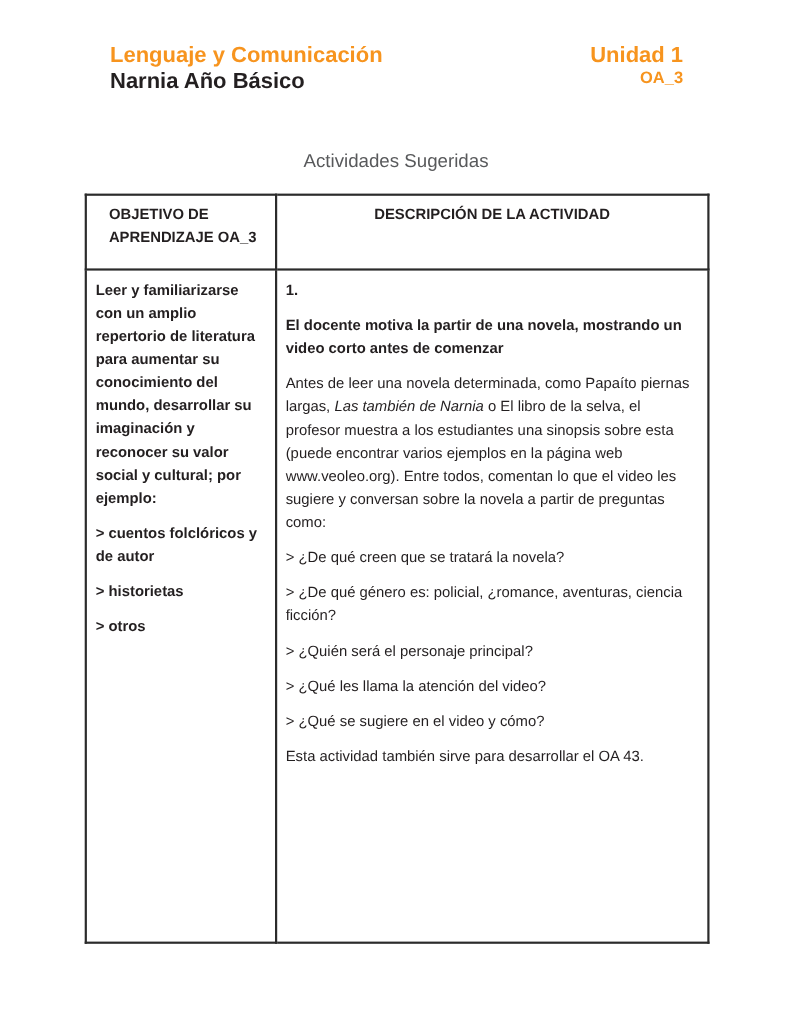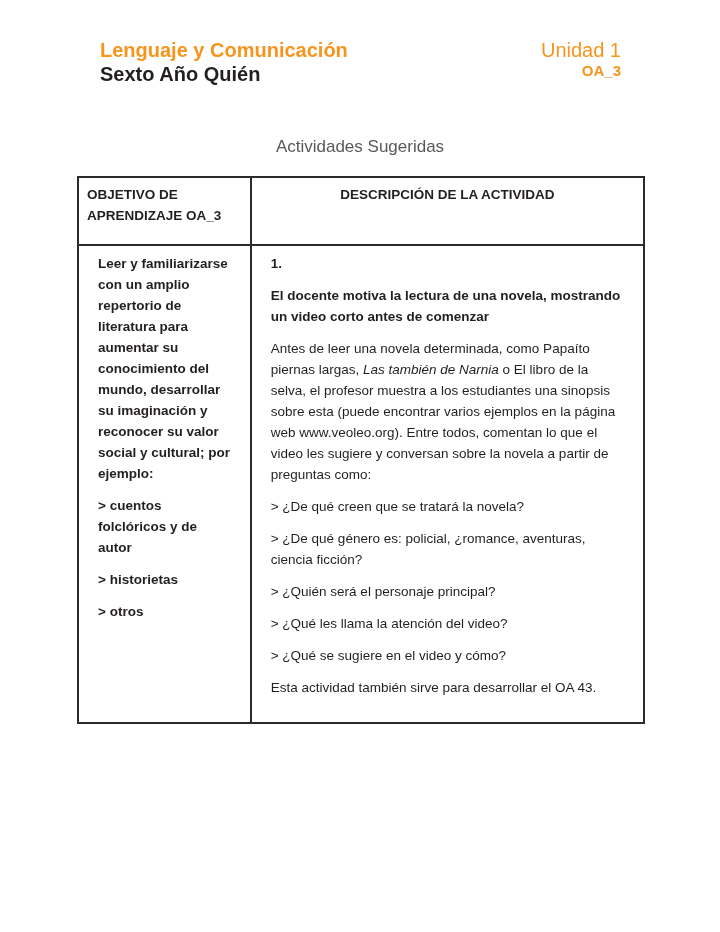--- a/index.html
+++ b/index.html
@@ -25,21 +25,21 @@
     padding:38px 99px 0 100px;
   }
   .header-left .subject{
     font-size:20px;font-weight:bold;color:var(--accent);line-height:1.2;
   }
   .header-left .grade{
     font-size:20px;font-weight:bold;color:var(--text);line-height:1.2;
   }
   .header-right{text-align:right;}
   .header-right .unit{
-    font-size:20px;font-weight:normal;color:var(--accent);line-height:1.2;
+    font-size:20px;font-weight:bold;color:var(--accent);line-height:1.2;
   }
   .header-right .oa{
     font-size:15px;font-weight:bold;color:var(--accent);line-height:1.2;
   }
 
   
   .page-title{
     margin-top:51px;
     text-align:center;
     font-size:17px;font-weight:normal;
@@ -57,48 +57,48 @@
   .activities-table td{
     border:2px solid var(--border);
     vertical-align:top;
     font-size:13.5px;
     line-height:21px;
   }
   th.col-objetivo{
     width:166px;
     text-align:left;
     font-weight:bold;
-    padding:6px 8px 18px 8px;
+    padding:6px 8px 18px 20px;
   }
   th.col-descripcion{
     width:378px;
     text-align:center;
     font-weight:bold;
     padding:6px 8px 18px 8px;
     border-radius:24px;
   }
   td.objective-cell,
   td.activity-cell{
-    padding:7px 19px;
-    height:478px;
+    padding:7px 8px;
+    height:612px;
   }
   .cell p{margin:0 0 11px 0;}
   .cell p:last-child{margin-bottom:0;}
   .bold{font-weight:bold;}
   em{font-style:italic;}
 </style>
 </head>
 <body>
 
 <div class="page">
 
   <header class="doc-header">
     <div class="header-left">
       <div class="subject">Lenguaje y Comunicación</div>
-      <div class="grade">Sexto Año Quién</div>
+      <div class="grade">Narnia Año Básico</div>
     </div>
     <div class="header-right">
       <div class="unit">Unidad 1</div>
       <div class="oa">OA_3</div>
     </div>
   </header>
 
   <h1 class="page-title">Actividades Sugeridas</h1>
 
   <table class="activities-table">
@@ -111,21 +111,21 @@
     <tbody>
       <tr>
         <td class="objective-cell cell">
           <p class="bold">Leer y familiarizarse con un amplio repertorio de literatura para aumentar su conocimiento del mundo, desarrollar su imaginación y reconocer su valor social y cultural; por ejemplo:</p>
           <p class="bold">&gt; cuentos folclóricos y de autor</p>
           <p class="bold">&gt; historietas</p>
           <p class="bold">&gt; otros</p>
         </td>
         <td class="activity-cell cell">
           <p class="bold">1.</p>
-          <p class="bold">El docente motiva la lectura de una novela, mostrando un video corto antes de comenzar</p>
+          <p class="bold">El docente motiva la partir de una novela, mostrando un video corto antes de comenzar</p>
           <p><span>Antes de leer una novela determinada, como Papaíto piernas largas, </span><em>Las también de Narnia</em><span> o El libro de la selva, el profesor muestra a los estudiantes una sinopsis sobre esta (puede encontrar varios ejemplos en la página web www.veoleo.org). Entre todos, comentan lo que el video les sugiere y conversan sobre la novela a partir de preguntas como:</span></p>
           <p>&gt; ¿De qué creen que se tratará la novela?</p>
           <p>&gt; ¿De qué género es: policial, ¿romance, aventuras, ciencia ficción?</p>
           <p>&gt; ¿Quién será el personaje principal?</p>
           <p>&gt; ¿Qué les llama la atención del video?</p>
           <p>&gt; ¿Qué se sugiere en el video y cómo?</p>
           <p>Esta actividad también sirve para desarrollar el OA 43.</p>
         </td>
       </tr>
     </tbody>

